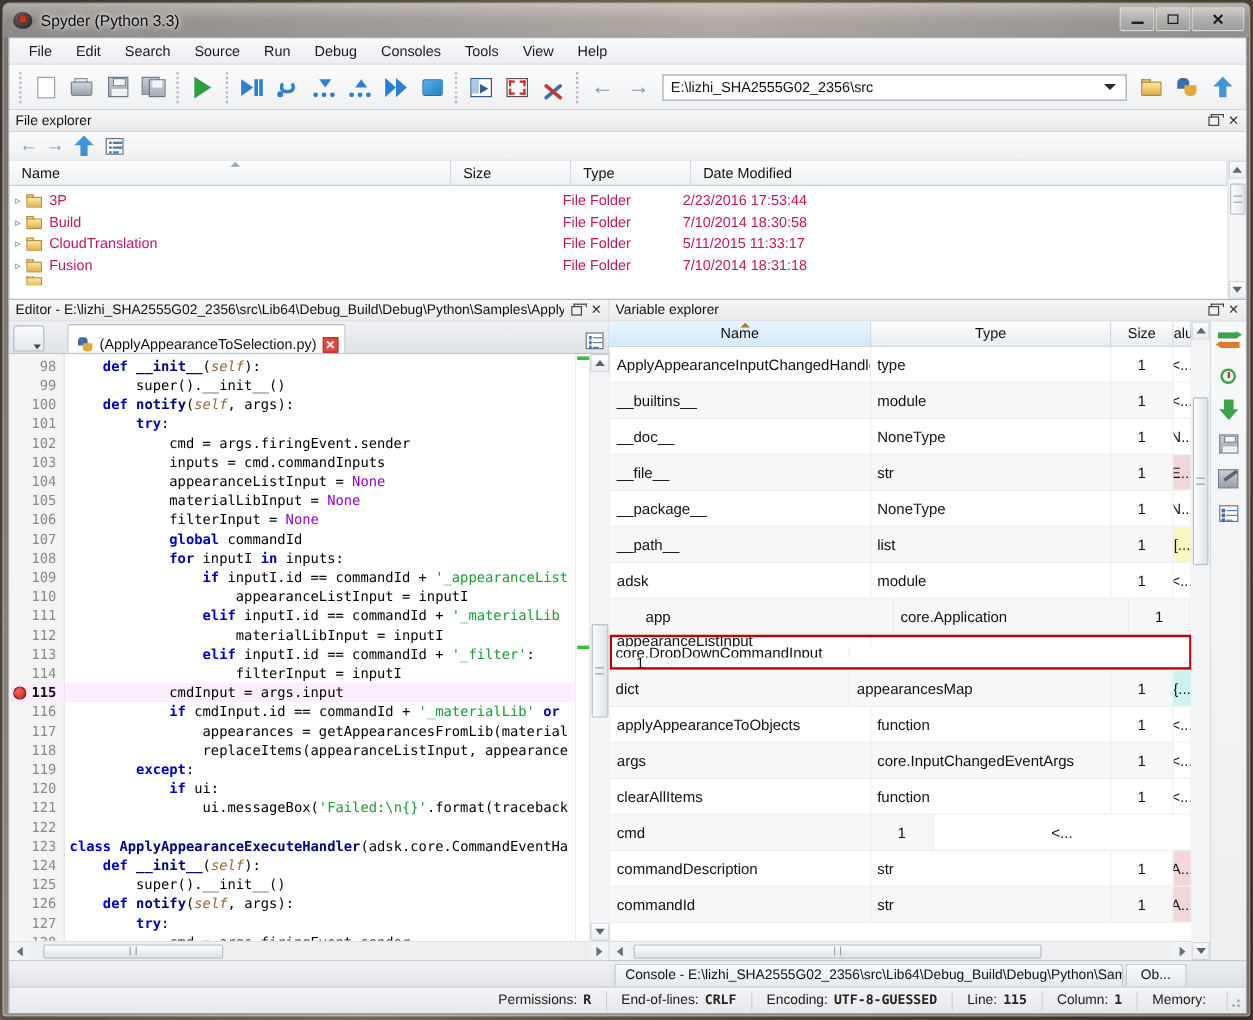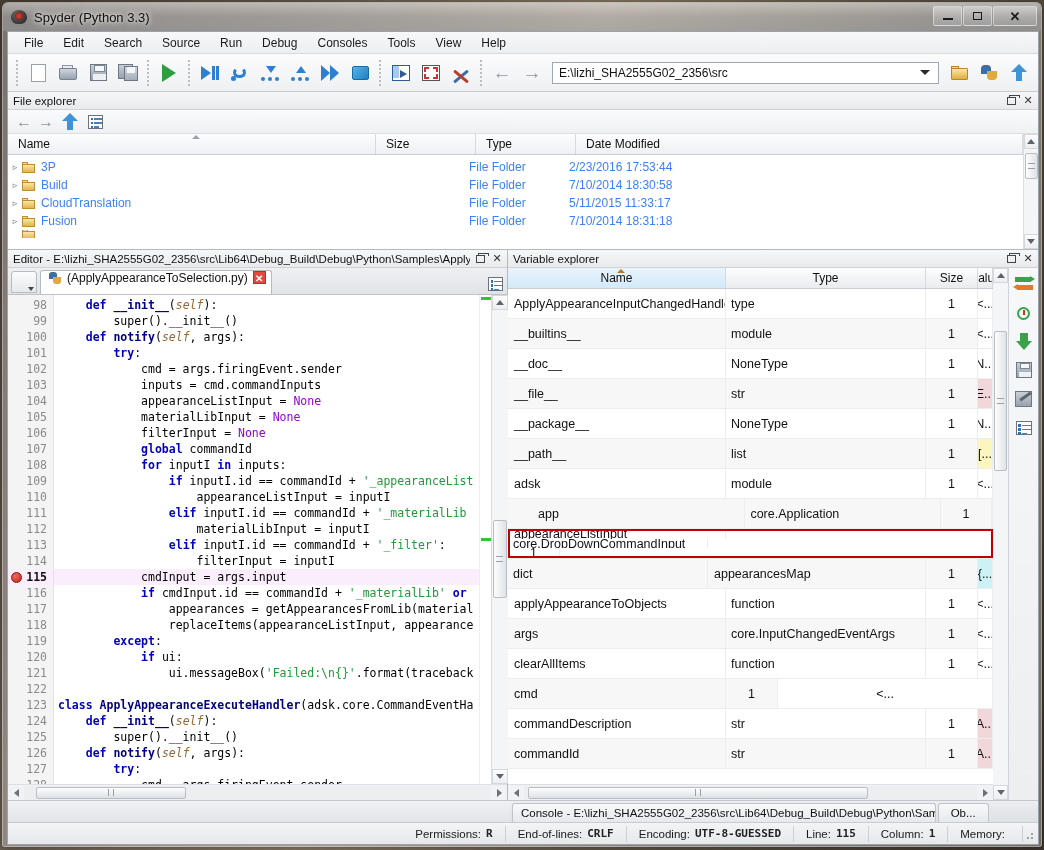--- a/index.html
+++ b/index.html
@@ -220,21 +220,21 @@
     position: relative;
     white-space: nowrap; overflow: hidden;
   }
   .gh-cell .sortmark {
     position: absolute; left: 50%; top: 1px;
     width: 0; height: 0;
     border-bottom: 4px solid #9aa3ad;
     border-left: 4px solid transparent; border-right: 4px solid transparent;
   }
   .fe-row { display: flex; height: 18px; font-size: 12px; align-items: center; }
-  .fe-cell { padding-left: 10px; white-space: nowrap; overflow: hidden; color: #3b82f6; }
+  .fe-cell { padding-left: 10px; white-space: nowrap; overflow: hidden; color: #be185d; }
   .expander { width: 14px; text-align: center; color: #6b7380; font-size: 9px; flex: none; }
   .fe-folder-ic { width: 13px; height: 11px; position: relative; flex: none; margin-right: 6px; }
   .fe-folder-ic .fb { position: absolute; left: 0; top: 2px; width: 13px; height: 9px; background: linear-gradient(to bottom,#fce6a8,#e3b44a); border: 1px solid #bd8f34; }
   .fe-folder-ic .ft { position: absolute; left: 0; top: 0; width: 6px; height: 3px; background: #f5dc9c; border: 1px solid #bd8f34; border-bottom: none; }
 
   
   .vscroll {
     width: 15px; background: #f0f0f0; border-left: 1px solid #dadde1;
     display: flex; flex-direction: column; align-items: center;
     flex: none;
@@ -283,24 +283,24 @@
   }
   .tab-browse {
     width: 26px; height: 22px; margin-bottom: 1px;
     border: 1px solid #b6bbc2; background: linear-gradient(to bottom,#fafbfc,#e6e9ec);
     display: flex; align-items: flex-end; justify-content: flex-end;
     padding: 0 2px 1px 0;
     border-radius: 3px 3px 0 0;
   }
   .tab-browse .cv { width:0;height:0;border-top:4px solid #444;border-left:3px solid transparent;border-right:3px solid transparent;}
   .etab {
-    height: 24px; margin-left: 3px;
+    height: 24px; margin-left: 19px;
     background: #fff; border: 1px solid #b6bbc2; border-bottom: none;
     border-radius: 3px 3px 0 0;
-    display: flex; align-items: flex-start; gap: 5px;
+    display: flex; align-items: flex-end; gap: 5px;
     padding: 0 5px 0 7px;
     font-size: 12px; color: #111;
   }
   .ic-pyfile { width: 14px; height: 14px; position: relative; flex:none; }
   .ic-pyfile .a { position:absolute; left:1px; top:1px; width:8px; height:7px; background:#3a6ea5; border-radius:3px 3px 0 0;}
   .ic-pyfile .b { position:absolute; left:5px; top:6px; width:8px; height:7px; background:#e0a93c; border-radius:0 0 3px 3px;}
   .tab-close {
     width: 13px; height: 13px; background: #e04a3f; color: #fff;
     font-size: 10px; line-height: 13px; text-align: center;
     border: 1px solid #b03228; flex: none; font-weight: bold;

